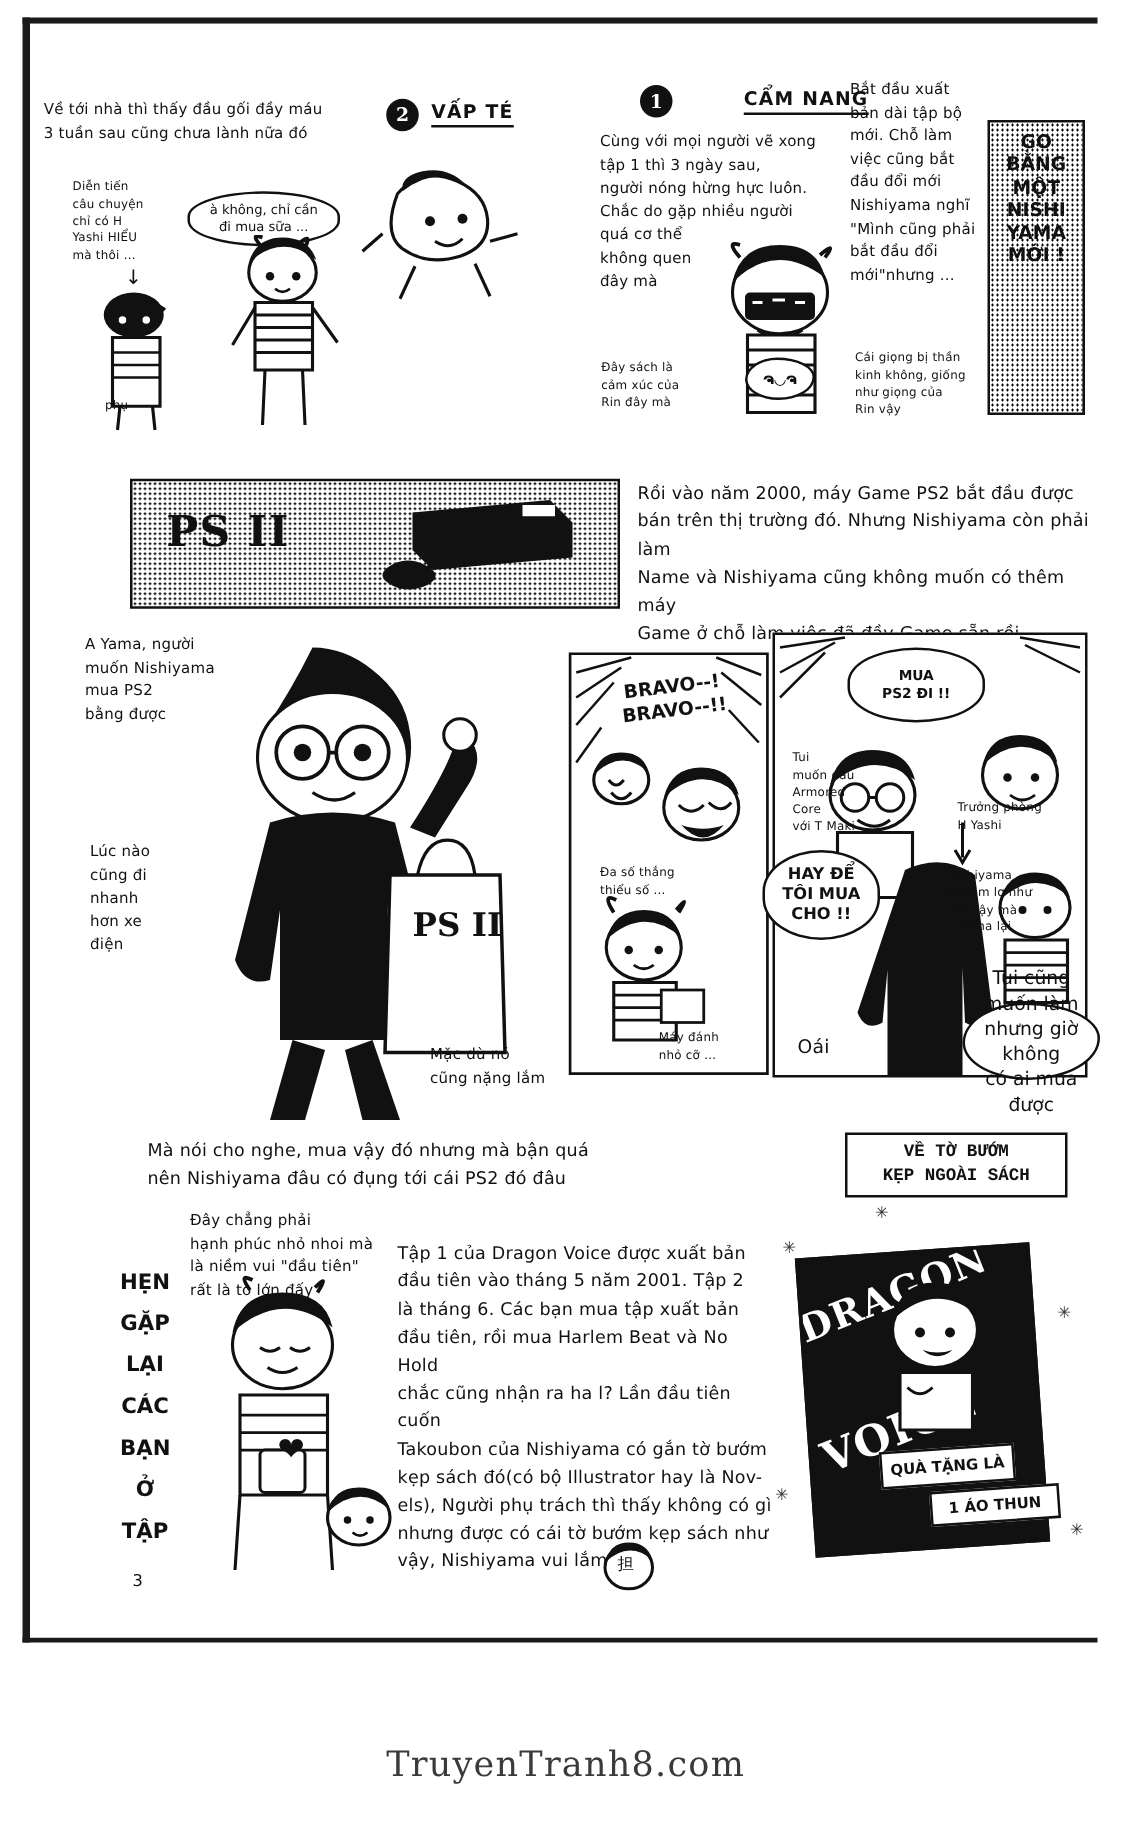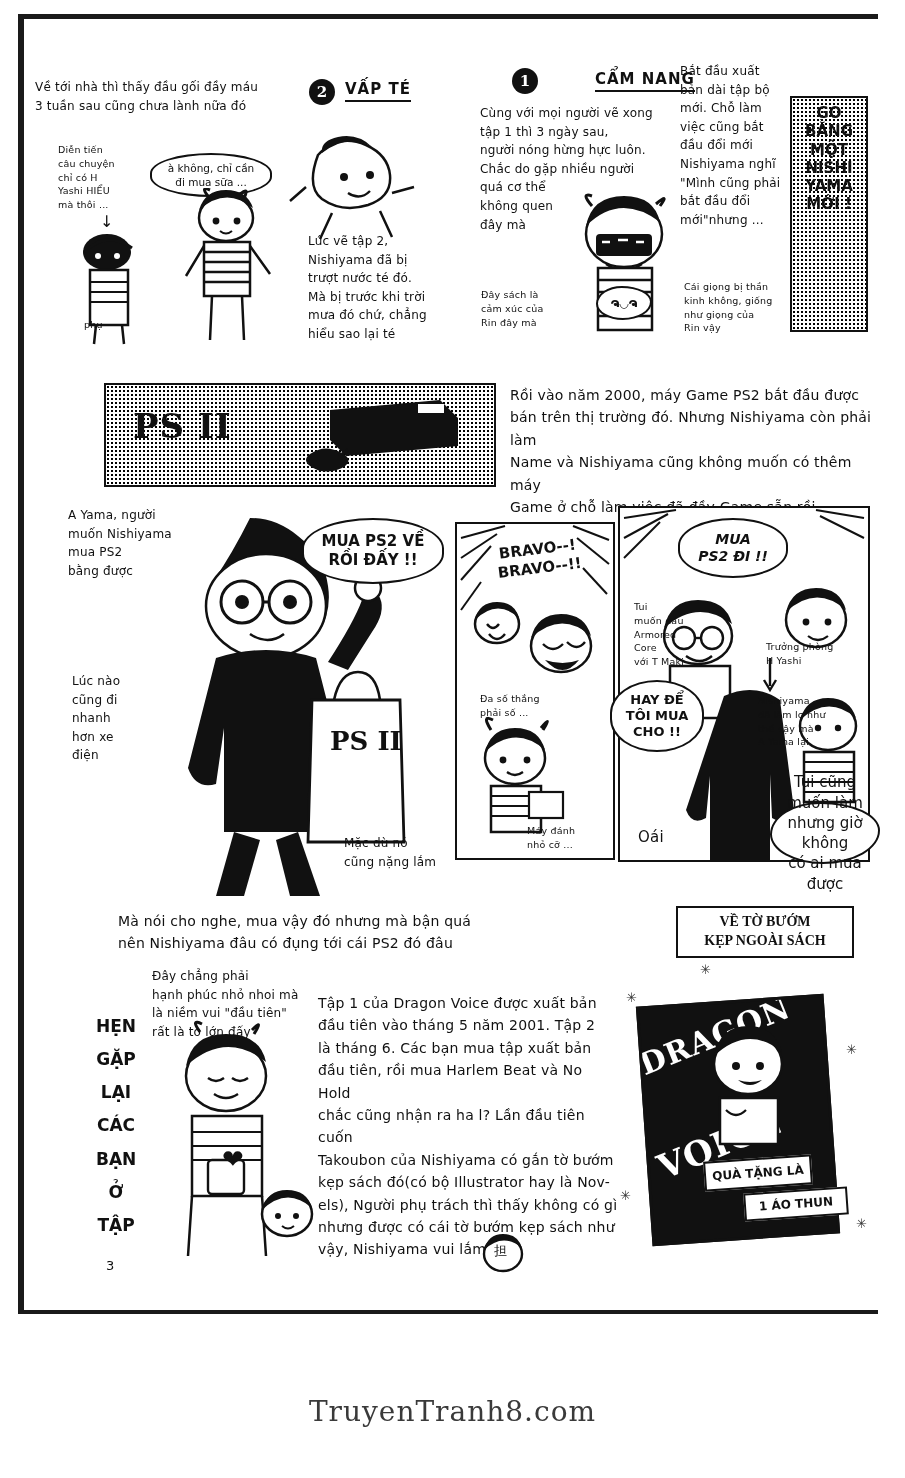--- a/index.html
+++ b/index.html
@@ -176,21 +176,21 @@
     font-family: "DejaVu Serif", serif;
     font-weight: 700;
     font-size: 26px;
     line-height: 1;
   }
   .boxlabel {
     position: absolute;
     border: 2.5px solid #111;
     background: #fff;
     box-sizing: border-box;
-    font-family: Liberation Serif, serif;
+    font-family: Liberation Mono, monospace;
     font-weight: 700;
     font-size: 14px;
     line-height: 1.35;
     display: flex; align-items: center; justify-content: center;
     text-align: center;
     white-space: pre-line;
     padding: 4px 22px;
   }
   .dv-cover {
     position: absolute;
@@ -282,26 +282,20 @@
 
   <svg class="fig" style="left:288px; top:135px;" width="130" height="110" viewBox="0 0 130 110">
     <path d="M30 20 q20 -22 48 -10 q22 10 24 30 q2 22 -22 30 q-26 8 -46 -6 q-16 -12 -4 -44Z" fill="#fff" stroke="#111" stroke-width="2.5"></path>
     <path d="M34 18 q26 -20 50 -6 q-14 -14 -34 -10 q-18 4 -16 16Z" class="ink"></path>
     <circle cx="56" cy="42" r="4" class="ink"></circle>
     <circle cx="82" cy="40" r="4" class="ink"></circle>
     <path d="M60 58 q12 8 22 -2" fill="none" stroke="#111" stroke-width="2.4"></path>
     <path d="M18 52 L2 66 M104 58 L126 52 M44 78 L32 104 M92 76 L104 102" stroke="#111" stroke-width="2.5" fill="none"></path>
   </svg>
 
-  <div class="txt" style="left:308px; top:232px; width:170px;">Lúc vẽ tập 2,
-Nishiyama đã bị
-trượt nước té đó.
-Mà bị trước khi trời
-mưa đó chứ, chẳng
-hiểu sao lại té</div>
 
   <div class="num-circle" style="left:512px; top:68px;">1</div>
   <div class="head-label" style="left:595px; top:70px;">CẨM NANG</div>
 
   <div class="txt" style="left:480px; top:104px; width:175px;">Cùng với mọi người vẽ xong
 tập 1 thì 3 ngày sau,
 người nóng hừng hực luôn.
 Chắc do gặp nhiều người
 quá cơ thể
 không quen
@@ -381,24 +375,20 @@
 
     <path d="M86 148 q50 -16 100 0 l28 110 q-10 22 -28 16 l-6 -60 l0 108 l-86 0 l0 -104 l-8 56 q-20 6 -28 -16Z" class="ink"></path>
 
     <path d="M104 322 L86 386 L114 386 L130 330Z" class="ink"></path>
     <path d="M168 322 L190 386 L160 386 L146 330Z" class="ink"></path>
 
     <path d="M198 152 q26 -40 34 -62 q10 -18 18 -2 q6 14 -8 34 q-14 22 -24 38Z" class="ink"></path>
     <circle cx="238" cy="78" r="13" fill="#fff" stroke="#111" stroke-width="2.5"></circle>
   </svg>
 
-  <div class="bubble" style="left:302px; top:518px; width:142px; height:66px;">
-    <span class="shout" style="position:static; font-size:15px;">MUA PS2 VỀ
-RỒI ĐẤY !!</span>
-  </div>
 
   <svg class="fig" style="left:300px; top:660px;" width="115" height="190" viewBox="0 0 115 190">
     <path d="M12 40 L100 40 L104 182 L8 182Z" fill="#fff" stroke="#111" stroke-width="2.8"></path>
     <path d="M34 40 q6 -28 24 -28 q18 0 22 28" fill="none" stroke="#111" stroke-width="2.6"></path>
   </svg>
   <div class="bag-word" style="position:absolute; left:330px; top:728px;">PS
 II</div>
 
   <div class="txt" style="left:344px; top:834px; width:130px;">Mặc dù nó
 cũng nặng lắm</div>
@@ -440,21 +430,21 @@
       <circle cx="70" cy="236" r="3.4" class="ink"></circle>
       <path d="M50 248 q8 6 16 0" fill="none" stroke="#111" stroke-width="2.2"></path>
       <path d="M34 262 L34 308 L84 308 L84 262Z" fill="#fff" stroke="#111" stroke-width="2.5"></path>
       <path d="M34 272 h50 M34 282 h50 M34 292 h50" stroke="#111" stroke-width="2.2" fill="none"></path>
       <rect x="72" y="268" width="34" height="26" fill="#fff" stroke="#111" stroke-width="2.2"></rect>
     </g>
   </svg>
   <div class="shout" style="left:466px; top:540px; width:145px; transform:rotate(-7deg);">BRAVO--!
 BRAVO--!!</div>
   <div class="txt xs" style="left:480px; top:692px; width:70px;">Đa số thắng
-phải số ...</div>
+thiểu số ...</div>
   <div class="txt xs" style="left:527px; top:824px; width:62px;">Máy đánh
 nhỏ cỡ ...</div>
 
   <div class="panel thick" style="left:618px; top:506px; width:252px; height:356px;"></div>
   <svg class="fig" style="left:620px; top:508px;" width="248" height="352" viewBox="0 0 248 352">
     <path d="M0 0 L248 0 L248 352 L0 352Z" fill="#fff"></path>
     <g stroke="#111" stroke-width="2" fill="none">
       <path d="M4 10 L56 2"></path>
         <path d="M4 30 L48 6"></path>
         <path d="M4 50 L40 14"></path>
@@ -487,21 +477,21 @@
       <path d="M180 212 q28 -26 56 -2 q-6 -20 -28 -20 q-22 0 -28 22Z" class="ink"></path>
       <circle cx="198" cy="220" r="3.2" class="ink"></circle>
       <circle cx="218" cy="220" r="3.2" class="ink"></circle>
       <path d="M184 244 L184 294 L234 294 L234 244Z" fill="#fff" stroke="#111" stroke-width="2.5"></path>
       <path d="M184 254 h50 M184 264 h50 M184 274 h50 M184 284 h50" stroke="#111" stroke-width="2.2" fill="none"></path>
     </g>
     <path d="M150 150 L150 178 M144 172 L150 182 L156 172" stroke="#111" stroke-width="2.4" fill="none"></path>
   </svg>
 
   <div class="bubble" style="left:678px; top:518px; width:110px; height:60px;">
-    <span class="shout" style="position:static; font-size:14px;font-style:italic;">MUA
+    <span class="shout" style="position:static; font-size:11px;">MUA
 PS2 ĐI !!</span>
   </div>
   <div class="txt xs" style="left:634px; top:600px; width:64px;">Tui
 muốn đấu
 Armored
 Core
 với T Maki</div>
   <div class="txt xs" style="left:766px; top:640px; width:96px;">Trưởng phòng
 H Yashi</div>
 

